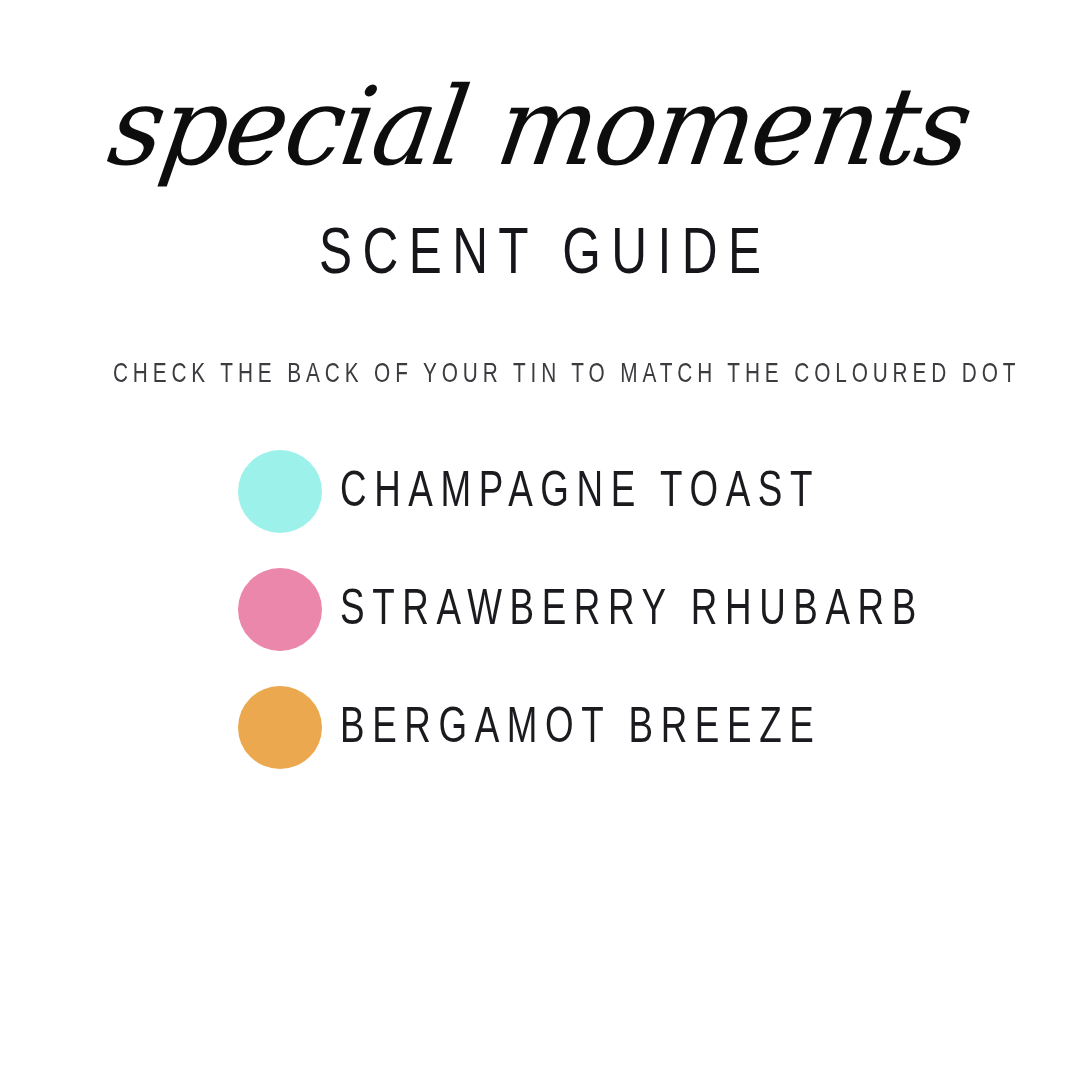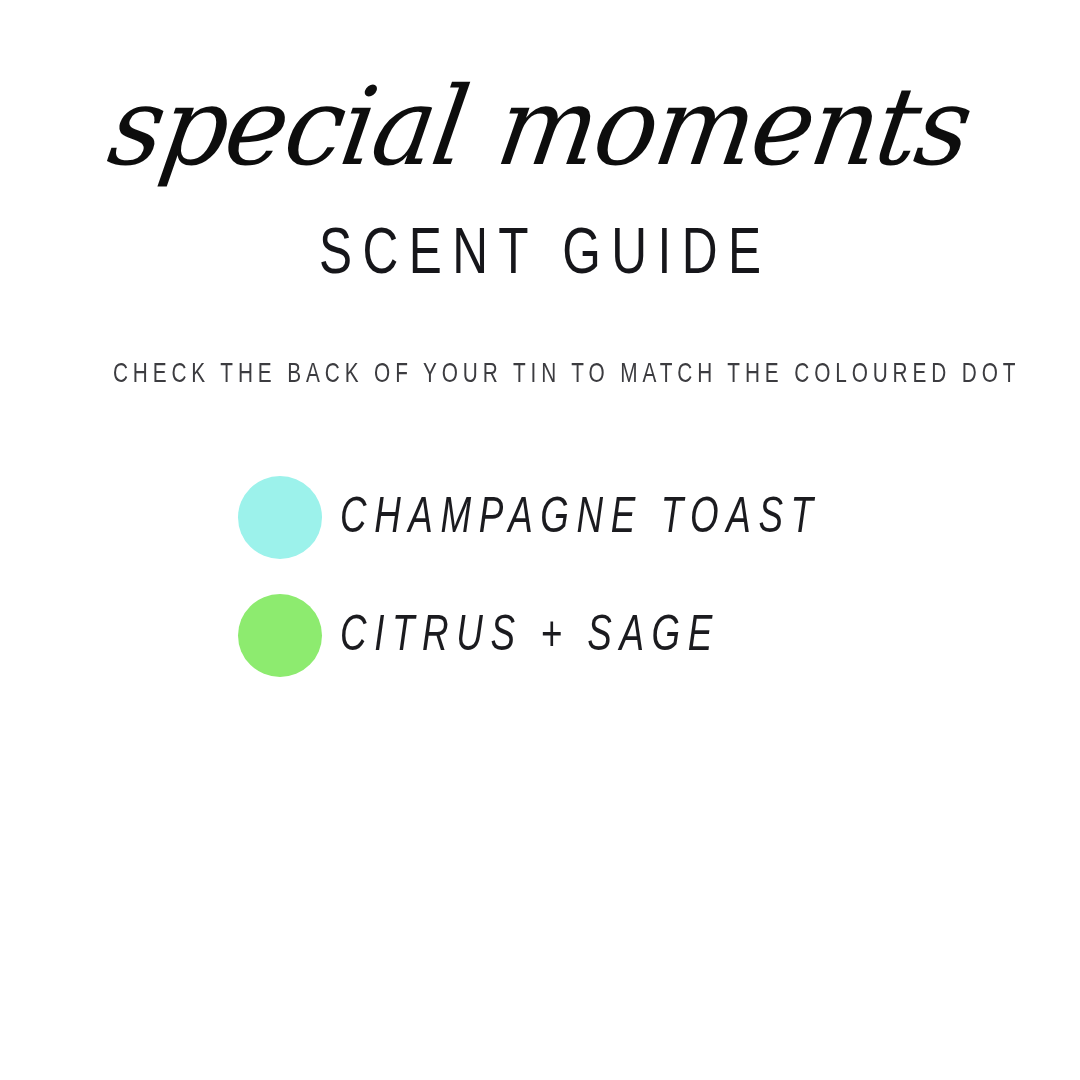--- a/index.html
+++ b/index.html
@@ -74,23 +74,22 @@
     color: #3c3c40;
     transform: scaleX(0.80) scaleY(1.08);
     transform-origin: 50% 0;
     white-space: nowrap;
   }
 
   
   .scent-list {
     position: absolute;
     left: 238px;
-    top: 476px;
+    top: 450px;
     width: 700px;
-    font-style: italic;
   }
   .scent-row {
     position: relative;
     height: 118px;
     display: flex;
     align-items: flex-start;
   }
   .scent-dot {
     flex: 0 0 auto;
     width: 84px;
@@ -125,22 +124,26 @@
 
   <div class="subtitle">CHECK THE BACK OF YOUR TIN TO MATCH THE COLOURED DOT</div>
 
   <div class="scent-list">
 
     <div class="scent-row">
       <span class="scent-dot" style="background: rgb(156, 242, 235);"></span>
       <span class="scent-label">CHAMPAGNE TOAST</span>
     </div>
 
-
+    <div class="scent-row">
+      <span class="scent-dot" style="background: rgb(236, 135, 172);"></span>
+      <span class="scent-label">STRAWBERRY RHUBARB</span>
+    </div>
 
 
     <div class="scent-row">
-      <span class="scent-dot" style="background: rgb(141, 235, 111);"></span>
-      <span class="scent-label">CITRUS + SAGE</span>
+      <span class="scent-dot" style="background: rgb(235, 168, 79);"></span>
+      <span class="scent-label">BERGAMOT BREEZE</span>
     </div>
+
 
   </div>
 </div>
 
 </body></html>

